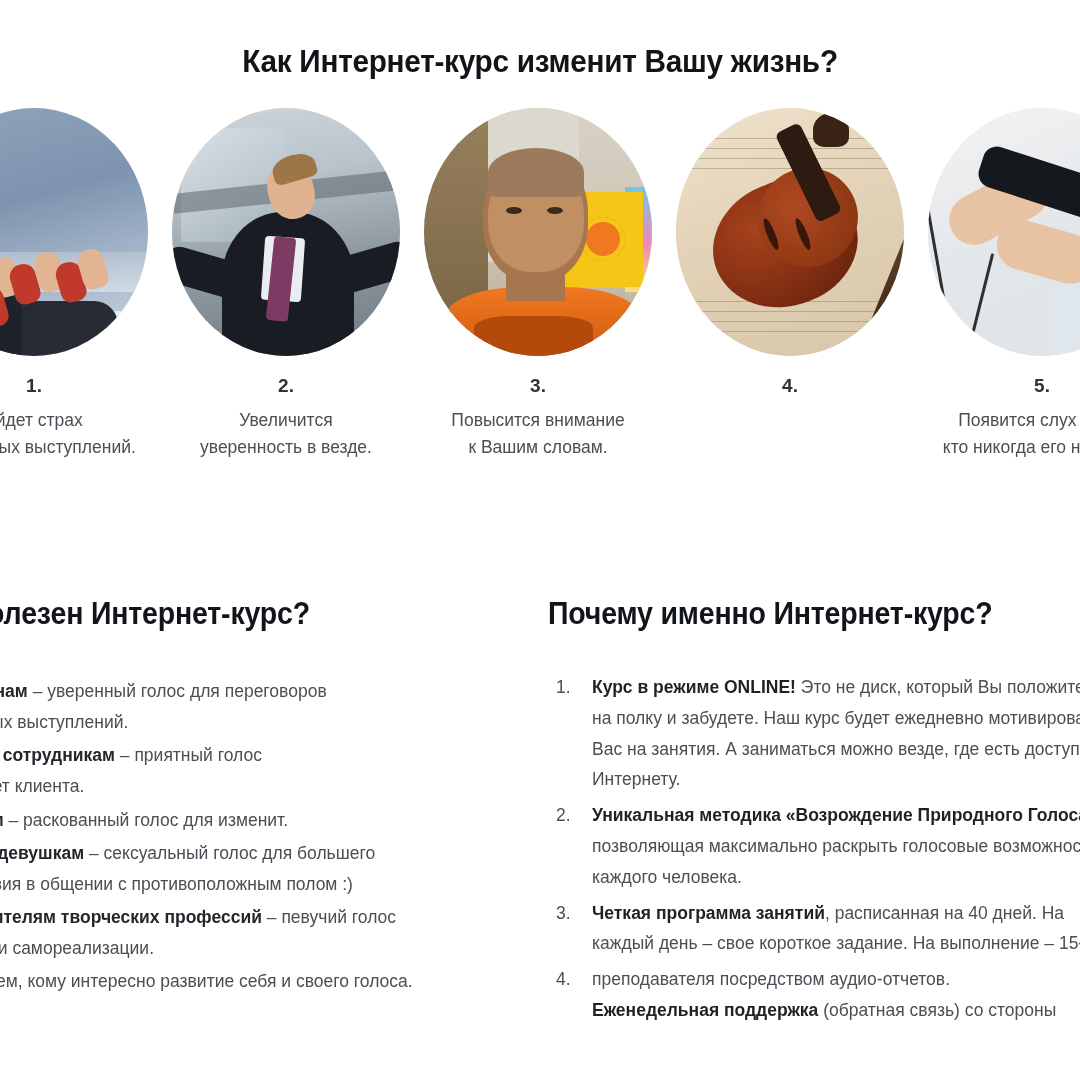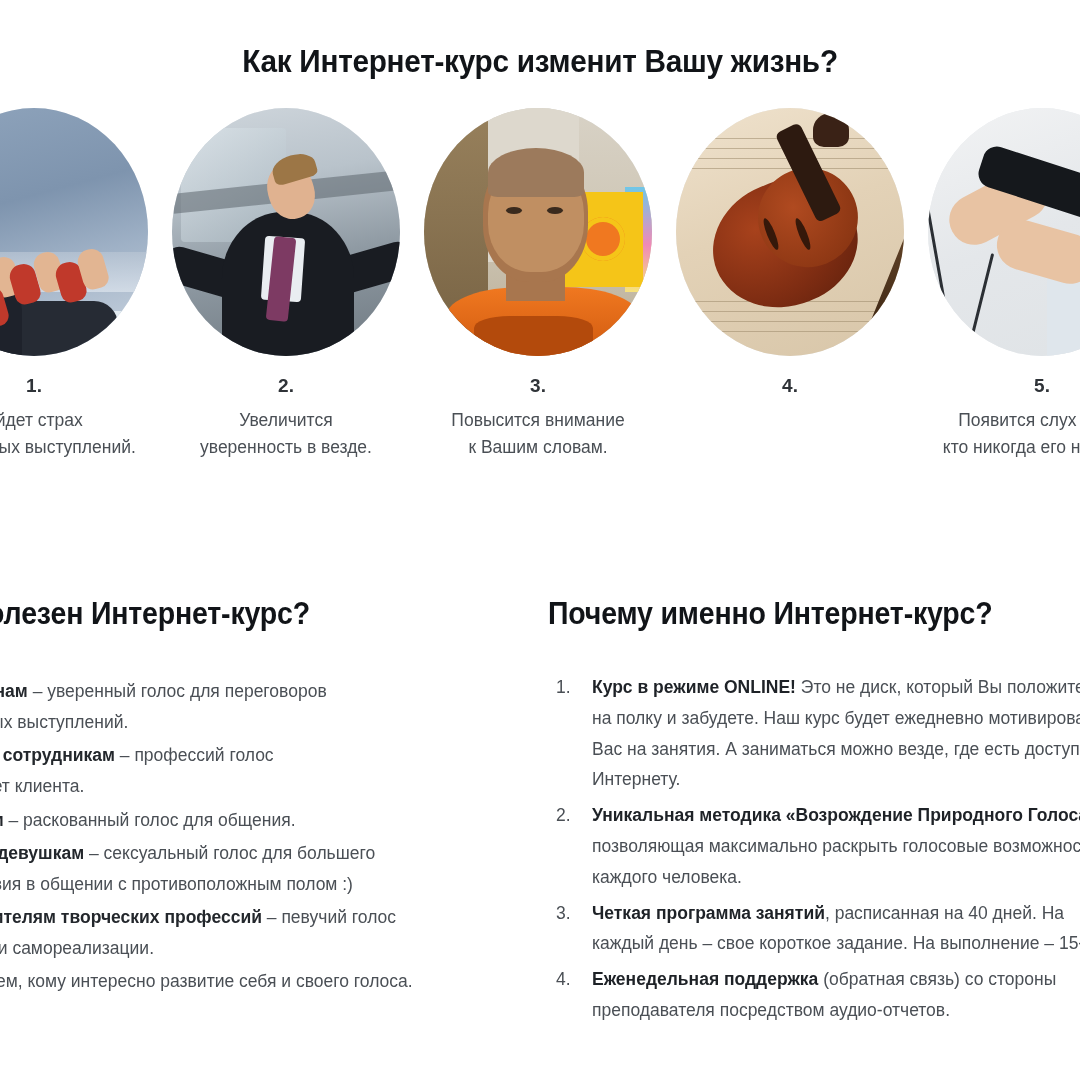--- a/index.html
+++ b/index.html
@@ -369,25 +369,25 @@
 <div class="cols">
 
   <div class="col left">
     <h2>Кому полезен Интернет-курс?</h2>
     <ul class="bullets">
       <li>
         <b>Бизнесменам</b><span> – уверенный голос для переговоров</span><br>
         <span>и публичных выступлений.</span>
       </li>
       <li>
-        <b>Офисным сотрудникам</b><span> – профессий голос</span><br>
+        <b>Офисным сотрудникам</b><span> – приятный голос</span><br>
         <span>располагает клиента.</span>
       </li>
       <li>
-        <b>Студентам</b><span> – раскованный голос для общения.</span>
+        <b>Студентам</b><span> – раскованный голос для изменит.</span>
       </li>
       <li>
         <b>Парням и девушкам</b><span> – сексуальный голос для большего</span><br>
         <span>удовольствия в общении с противоположным полом :)</span>
       </li>
       <li>
         <b>Представителям творческих профессий</b><span> – певучий голос</span><br>
         <span>для пения и самореализации.</span>
       </li>
       <li>
@@ -408,19 +408,19 @@
       <li>
         <span class="ln"><b>Уникальная методика «Возрождение Природного Голоса»,</b></span>
         <span class="ln">позволяющая максимально раскрыть голосовые возможности</span>
         <span class="ln">каждого человека.</span>
       </li>
       <li>
         <span class="ln"><b>Четкая программа занятий</b><span>, расписанная на 40 дней. На</span></span>
         <span class="ln">каждый день – свое короткое задание. На выполнение – 15-20</span>
       </li>
       <li>
+        <span class="ln">преподавателя посредством аудио-отчетов.</span>
         <span class="ln"><b>Еженедельная поддержка</b><span> (обратная связь) со стороны</span></span>
-        <span class="ln">преподавателя посредством аудио-отчетов.</span>
       </li>
     </ol>
   </div>
 
 </div>
 
 </body></html>

